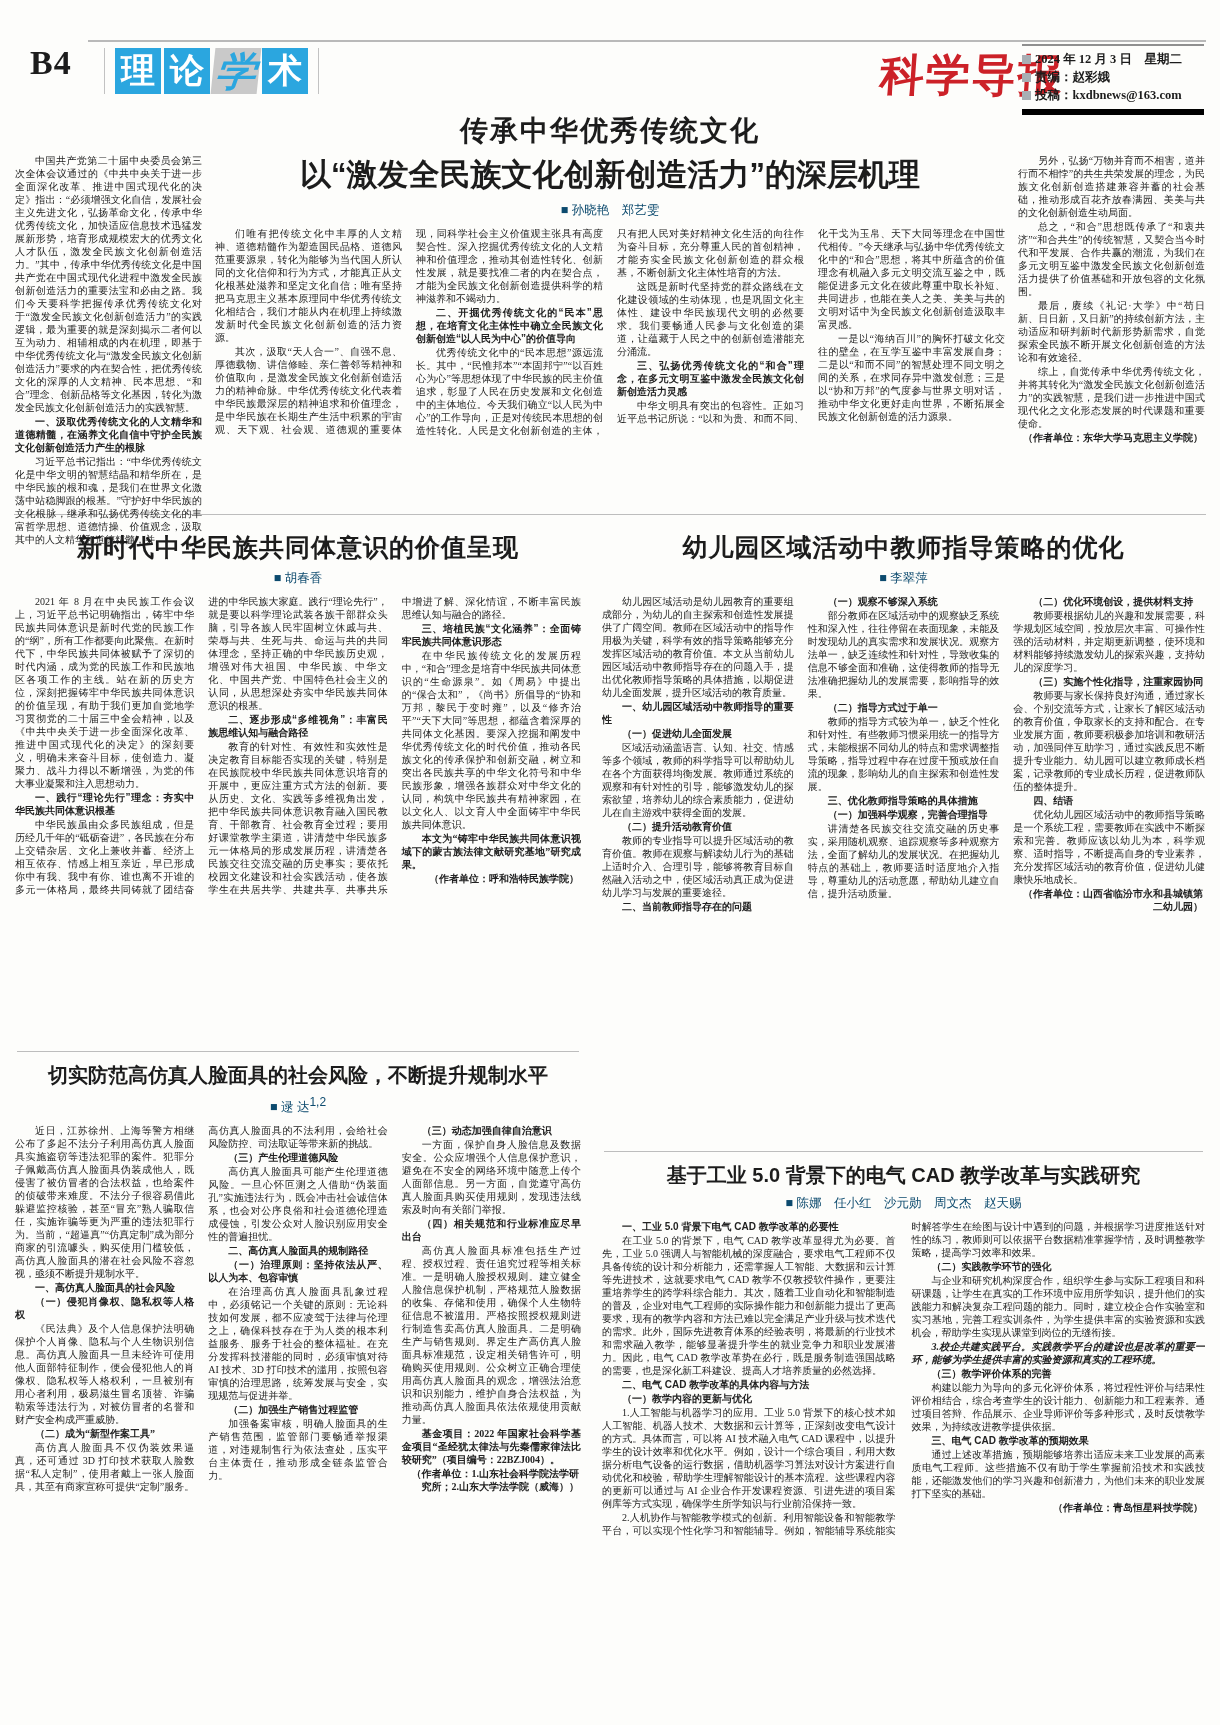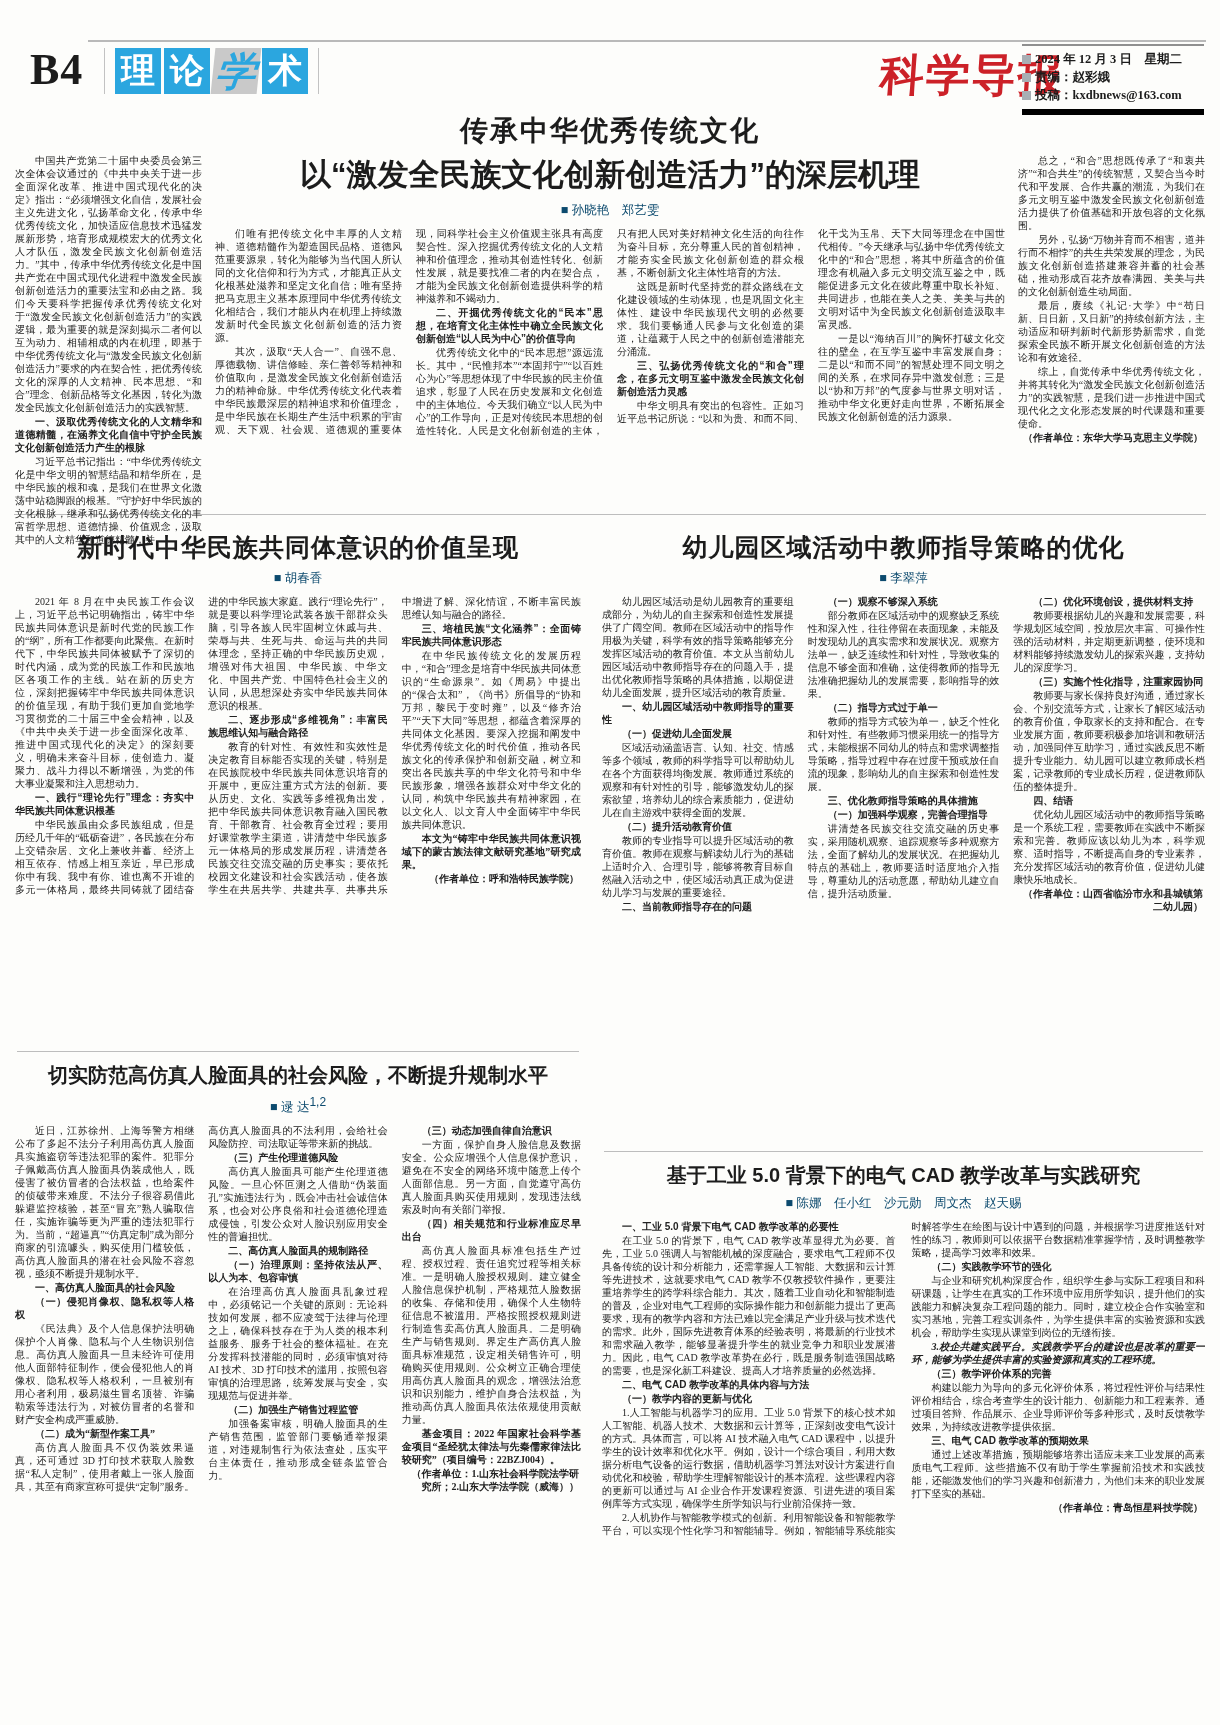--- a/index.html
+++ b/index.html
@@ -1,21 +1,21 @@
 <!DOCTYPE html>
 <html><head>
 <meta charset="utf-8">
 <style>
   html,body{margin:0;padding:0;background:#e8e8e4;}
   .page{position:relative;width:1220px;height:1725px;margin:0 auto;background:#fdfdfb;
         font-family:"Liberation Serif","DejaVu Serif",serif;color:#1c1c1c;overflow:hidden;}
   
   .mh{position:relative;height:102px;}
   .top-rule{position:absolute;left:88px;right:14px;top:40px;height:2px;background:#b9b9b9;}
-  .page-no{position:absolute;left:30px;top:44px;font-size:44px;font-weight:700;letter-spacing:1px;}
+  .page-no{position:absolute;left:30px;top:44px;font-size:34px;font-weight:700;letter-spacing:1px;}
   .tiles{position:absolute;left:104px;top:48px;display:flex;gap:3px;padding:0 10px;
          border-left:1px solid #c2c2c2;border-right:1px solid #c2c2c2;}
   .tile{width:46px;height:46px;display:flex;align-items:center;justify-content:center;
         font-family:"Liberation Sans","DejaVu Sans",sans-serif;font-weight:700;font-size:34px;}
   .t-blue{background:#2ba6df;color:#ffffff;}
   .t-script{background:#c9c9c9;color:#2ba6df;font-style:italic;font-size:40px;transform:skewX(-6deg);}
   .brand{position:absolute;left:880px;top:46px;font-size:44px;font-weight:700;color:#cc2128;
          transform:skewX(-4deg);letter-spacing:2px;white-space:nowrap;}
   .pubinfo{position:absolute;right:16px;top:44px;width:182px;border-top:2px solid #8f8f8f;
            border-bottom:6px solid #000000;padding:4px 0 5px 0;font-size:12.5px;font-weight:700;line-height:1.45;}
@@ -110,22 +110,22 @@
           <div class="b-h">二、开掘优秀传统文化的“民本”思想，在培育文化主体性中确立全民族文化创新创造“以人民为中心”的价值导向</div>
           <div class="b-p">优秀传统文化中的“民本思想”源远流长。其中，“民惟邦本”“本固邦宁”“以百姓心为心”等思想体现了中华民族的民主价值追求，彰显了人民在历史发展和文化创造中的主体地位。今天我们确立“以人民为中心”的工作导向，正是对传统民本思想的创造性转化。人民是文化创新创造的主体，只有把人民对美好精神文化生活的向往作为奋斗目标，充分尊重人民的首创精神，才能夯实全民族文化创新创造的群众根基，不断创新文化主体性培育的方法。</div>
           <div class="b-p">这既是新时代坚持党的群众路线在文化建设领域的生动体现，也是巩固文化主体性、建设中华民族现代文明的必然要求。我们要畅通人民参与文化创造的渠道，让蕴藏于人民之中的创新创造潜能充分涌流。</div>
           <div class="b-h">三、弘扬优秀传统文化的“和合”理念，在多元文明互鉴中激发全民族文化创新创造活力灵感</div>
           <div class="b-p">中华文明具有突出的包容性。正如习近平总书记所说：“以和为贵、和而不同、化干戈为玉帛、天下大同等理念在中国世代相传。”今天继承与弘扬中华优秀传统文化中的“和合”思想，将其中所蕴含的价值理念有机融入多元文明交流互鉴之中，既能促进多元文化在彼此尊重中取长补短、共同进步，也能在美人之美、美美与共的文明对话中为全民族文化创新创造汲取丰富灵感。</div>
           <div class="b-p">一是以“海纳百川”的胸怀打破文化交往的壁垒，在互学互鉴中丰富发展自身；二是以“和而不同”的智慧处理不同文明之间的关系，在求同存异中激发创意；三是以“协和万邦”的气度参与世界文明对话，推动中华文化更好走向世界，不断拓展全民族文化创新创造的活力源泉。</div>
         </div>
     </div>
     <div class="side-col">
       <div class="body">
+          <div class="b-p">另外，弘扬“万物并育而不相害，道并行而不相悖”的共生共荣发展的理念，为民族文化创新创造搭建兼容并蓄的社会基础，推动形成百花齐放春满园、美美与共的文化创新创造生动局面。</div>
           <div class="b-p">总之，“和合”思想既传承了“和衷共济”“和合共生”的传统智慧，又契合当今时代和平发展、合作共赢的潮流，为我们在多元文明互鉴中激发全民族文化创新创造活力提供了价值基础和开放包容的文化氛围。</div>
-          <div class="b-p">另外，弘扬“万物并育而不相害，道并行而不相悖”的共生共荣发展的理念，为民族文化创新创造搭建兼容并蓄的社会基础，推动形成百花齐放春满园、美美与共的文化创新创造生动局面。</div>
           <div class="b-p">最后，赓续《礼记·大学》中“苟日新、日日新，又日新”的持续创新方法，主动适应和研判新时代新形势新需求，自觉探索全民族不断开展文化创新创造的方法论和有效途径。</div>
           <div class="b-p">综上，自觉传承中华优秀传统文化，并将其转化为“激发全民族文化创新创造活力”的实践智慧，是我们进一步推进中国式现代化之文化形态发展的时代课题和重要使命。</div>
           <div class="b-attr">（作者单位：东华大学马克思主义学院）</div>
         </div>
     </div>
   </section>
 
   <div class="hr"></div>
 
   <div class="lower">

